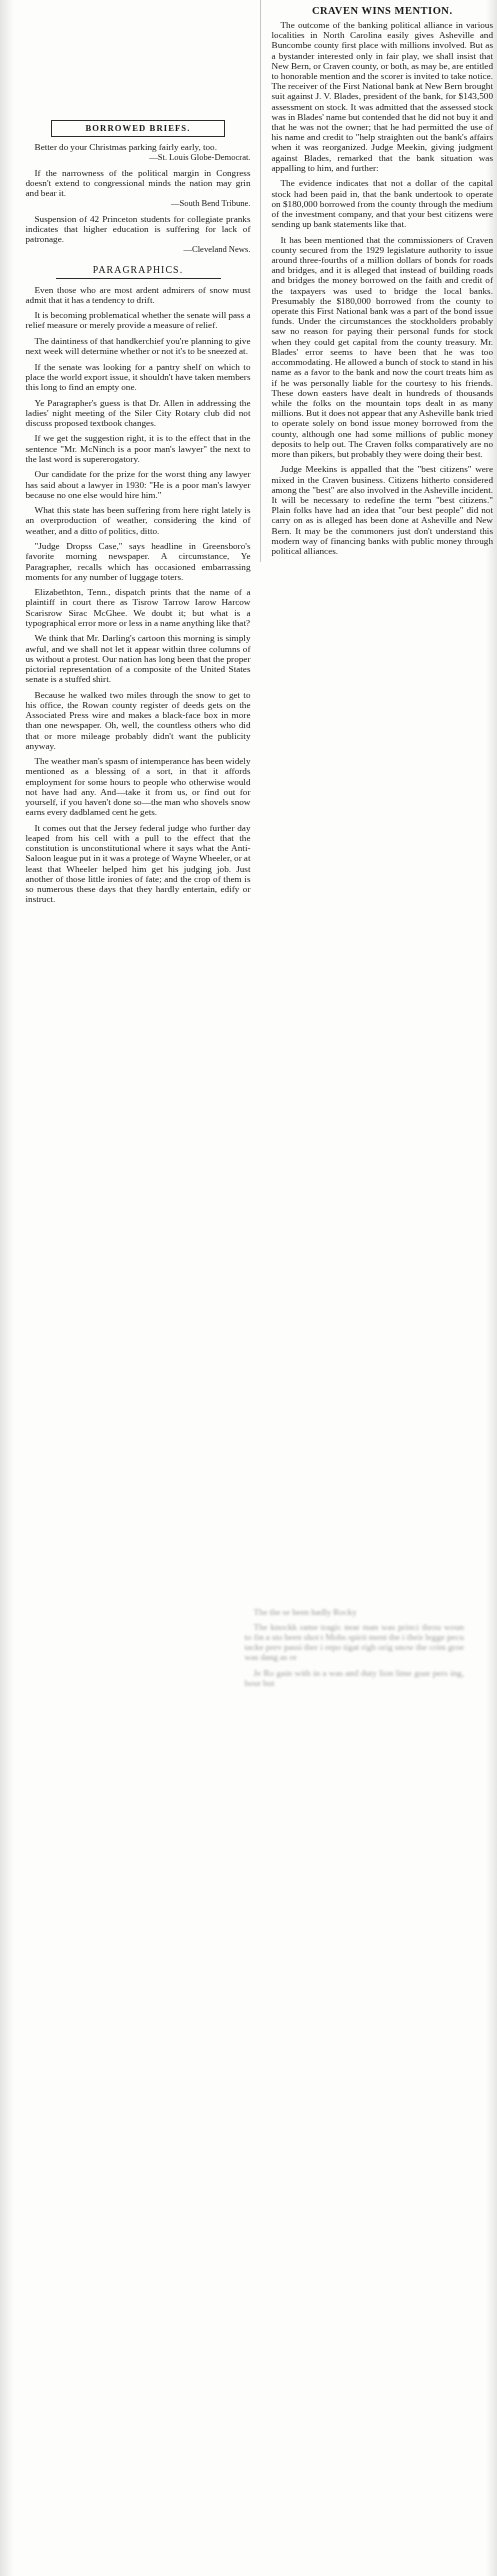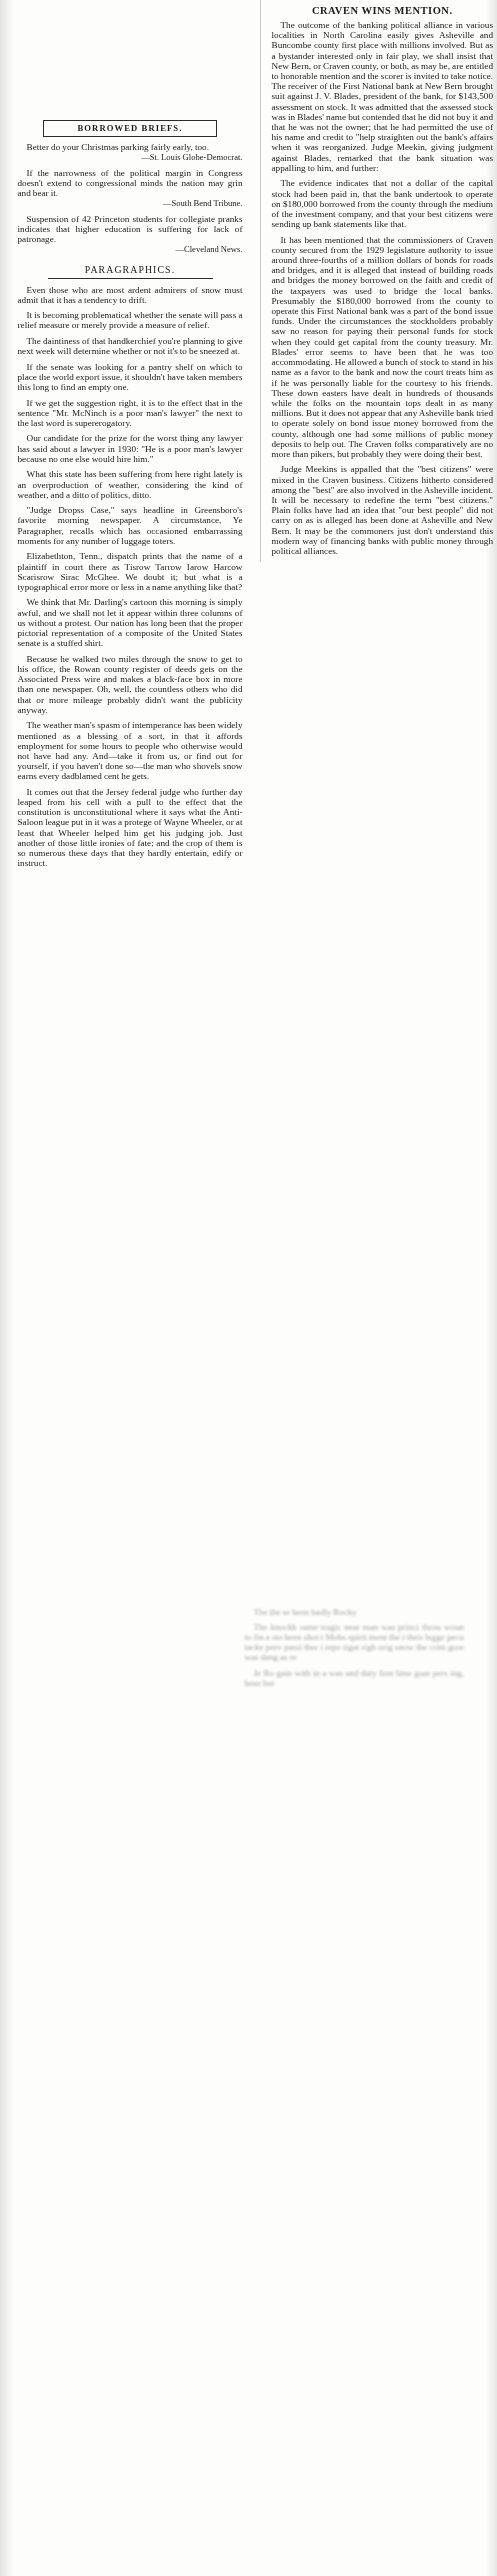--- a/index.html
+++ b/index.html
@@ -18,21 +18,21 @@
     height: 2576px;
     background: #fdfdfb;
     overflow: hidden;
   }
   .col {
     position: absolute;
     top: 0;
     box-sizing: border-box;
   }
   .col-left {
-    left: 4px;
+    left: 12px;
     width: 249px;
     padding: 0 10.5px 0 13.5px;
   }
   .col-right {
     left: 260px;
     width: 251px;
     padding: 0 18px 0 10.5px;
     border-left: 0.8px solid #c9c7c0;
   }
   .spacer-top {
@@ -137,20 +137,21 @@
 
     <p class="para"><span>Suspension of 42 Princeton students for collegiate pranks indicates that higher education is suffering for lack of patronage.</span><span class="credit">—Cleveland News.</span></p>
 
     <div class="section-title">PARAGRAPHICS.</div>
     <div class="section-rule"></div>
 
     <p class="para">Even those who are most ardent admirers of snow must admit that it has a tendency to drift.</p>
     <p class="para">It is becoming problematical whether the senate will pass a relief measure or merely provide a measure of relief.</p>
     <p class="para">The daintiness of that handkerchief you're planning to give next week will determine whether or not it's to be sneezed at.</p>
     <p class="para">If the senate was looking for a pantry shelf on which to place the world export issue, it shouldn't have taken members this long to find an empty one.</p>
+    <p class="para">Ye Paragrapher's guess is that Dr. Allen in addressing the ladies' night meeting of the Siler City Rotary club did not discuss proposed textbook changes.</p>
     <p class="para">If we get the suggestion right, it is to the effect that in the sentence "Mr. McNinch is a poor man's lawyer" the next to the last word is supererogatory.</p>
     <p class="para">Our candidate for the prize for the worst thing any lawyer has said about a lawyer in 1930: "He is a poor man's lawyer because no one else would hire him."</p>
     <p class="para">What this state has been suffering from here right lately is an overproduction of weather, considering the kind of weather, and a ditto of politics, ditto.</p>
     <p class="para">"Judge Dropss Case," says headline in Greensboro's favorite morning newspaper. A circumstance, Ye Paragrapher, recalls which has occasioned embarrassing moments for any number of luggage toters.</p>
     <p class="para">Elizabethton, Tenn., dispatch prints that the name of a plaintiff in court there as Tisrow Tarrow Iarow Harcow Scarisrow Sirac McGhee. We doubt it; but what is a typographical error more or less in a name anything like that?</p>
     <p class="para">We think that Mr. Darling's cartoon this morning is simply awful, and we shall not let it appear within three columns of us without a protest. Our nation has long been that the proper pictorial representation of a composite of the United States senate is a stuffed shirt.</p>
     <p class="para">Because he walked two miles through the snow to get to his office, the Rowan county register of deeds gets on the Associated Press wire and makes a black-face box in more than one newspaper. Oh, well, the countless others who did that or more mileage probably didn't want the publicity anyway.</p>
     <p class="para">The weather man's spasm of intemperance has been widely mentioned as a blessing of a sort, in that it affords employment for some hours to people who otherwise would not have had any. And—take it from us, or find out for yourself, if you haven't done so—the man who shovels snow earns every dadblamed cent he gets.</p>
     <p class="para">It comes out that the Jersey federal judge who further day leaped from his cell with a pull to the effect that the constitution is unconstitutional where it says what the Anti-Saloon league put in it was a protege of Wayne Wheeler, or at least that Wheeler helped him get his judging job. Just another of those little ironies of fate; and the crop of them is so numerous these days that they hardly entertain, edify or instruct.</p>
   </div>

